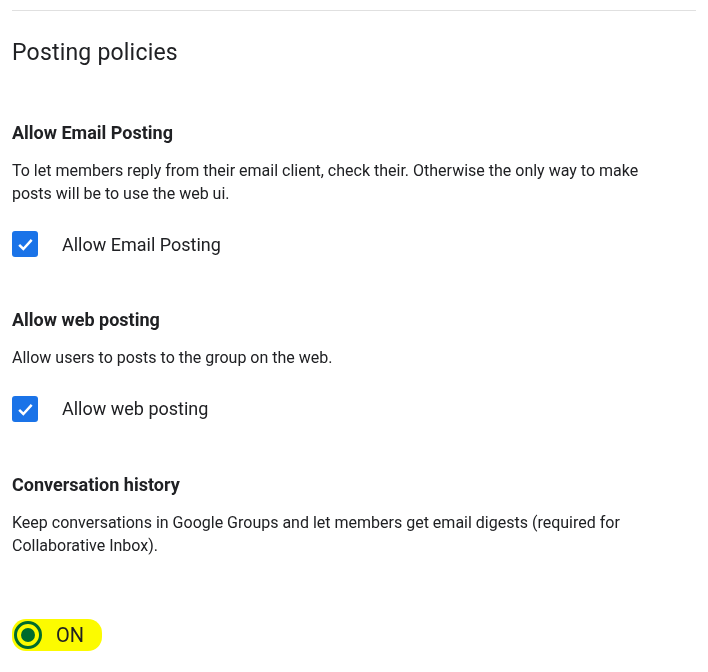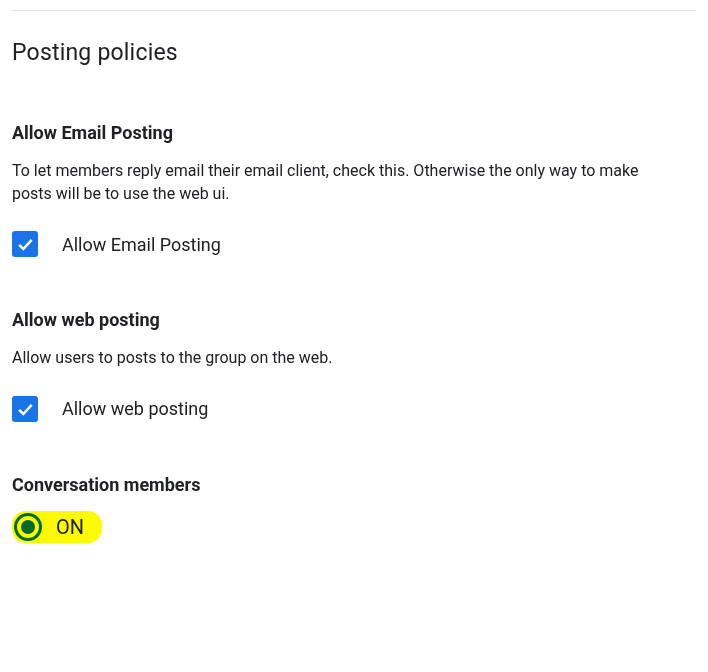--- a/index.html
+++ b/index.html
@@ -78,20 +78,21 @@
     .radio-group {
       display: flex;
       align-items: center;
       gap: 14px;
       cursor: pointer;
     }
     .radio-group.highlighted {
       background: #fcfb00;
       border-radius: 14px;
       padding: 2px 18px 2px 2px;
+      margin-top: 36px;
     }
     .radio {
       width: 28px;
       height: 28px;
       border-radius: 50%;
       display: flex;
       align-items: center;
       justify-content: center;
       flex-shrink: 0;
     }
@@ -119,21 +120,21 @@
   </style>
 </head>
 <body>
 
 <div class="top-divider"></div>
 
 <h1 class="page-title">Posting policies</h1>
 
 <div class="section">
   <div class="section-heading">Allow Email Posting</div>
-  <div class="section-desc">To let members reply email their email client, check this. Otherwise the only way to make posts will be to use the web ui.</div>
+  <div class="section-desc">To let members reply from their email client, check their. Otherwise the only way to make posts will be to use the web ui.</div>
   <div class="checkbox-row">
     <div class="checkbox">
       <svg viewBox="0 0 24 24">
           <polyline points="5,13 10,18 20,7"></polyline>
         </svg>
     </div>
     <div class="checkbox-label">Allow Email Posting</div>
   </div>
 </div>
 
@@ -144,21 +145,22 @@
     <div class="checkbox">
       <svg viewBox="0 0 24 24">
           <polyline points="5,13 10,18 20,7"></polyline>
         </svg>
     </div>
     <div class="checkbox-label">Allow web posting</div>
   </div>
 </div>
 
 <div class="section" style="margin-bottom:20px;">
-  <div class="section-heading">Conversation members</div>
+  <div class="section-heading">Conversation history</div>
+  <div class="section-desc">Keep conversations in Google Groups and let members get email digests (required for Collaborative Inbox).</div>
   <div class="radio-row">
     <div class="radio-group highlighted">
       <div class="radio on">
         <div class="radio-inner"></div>
       </div>
       <div class="radio-label">ON</div>
     </div>
     <div class="radio-spacer"></div>
   </div>
 </div>

